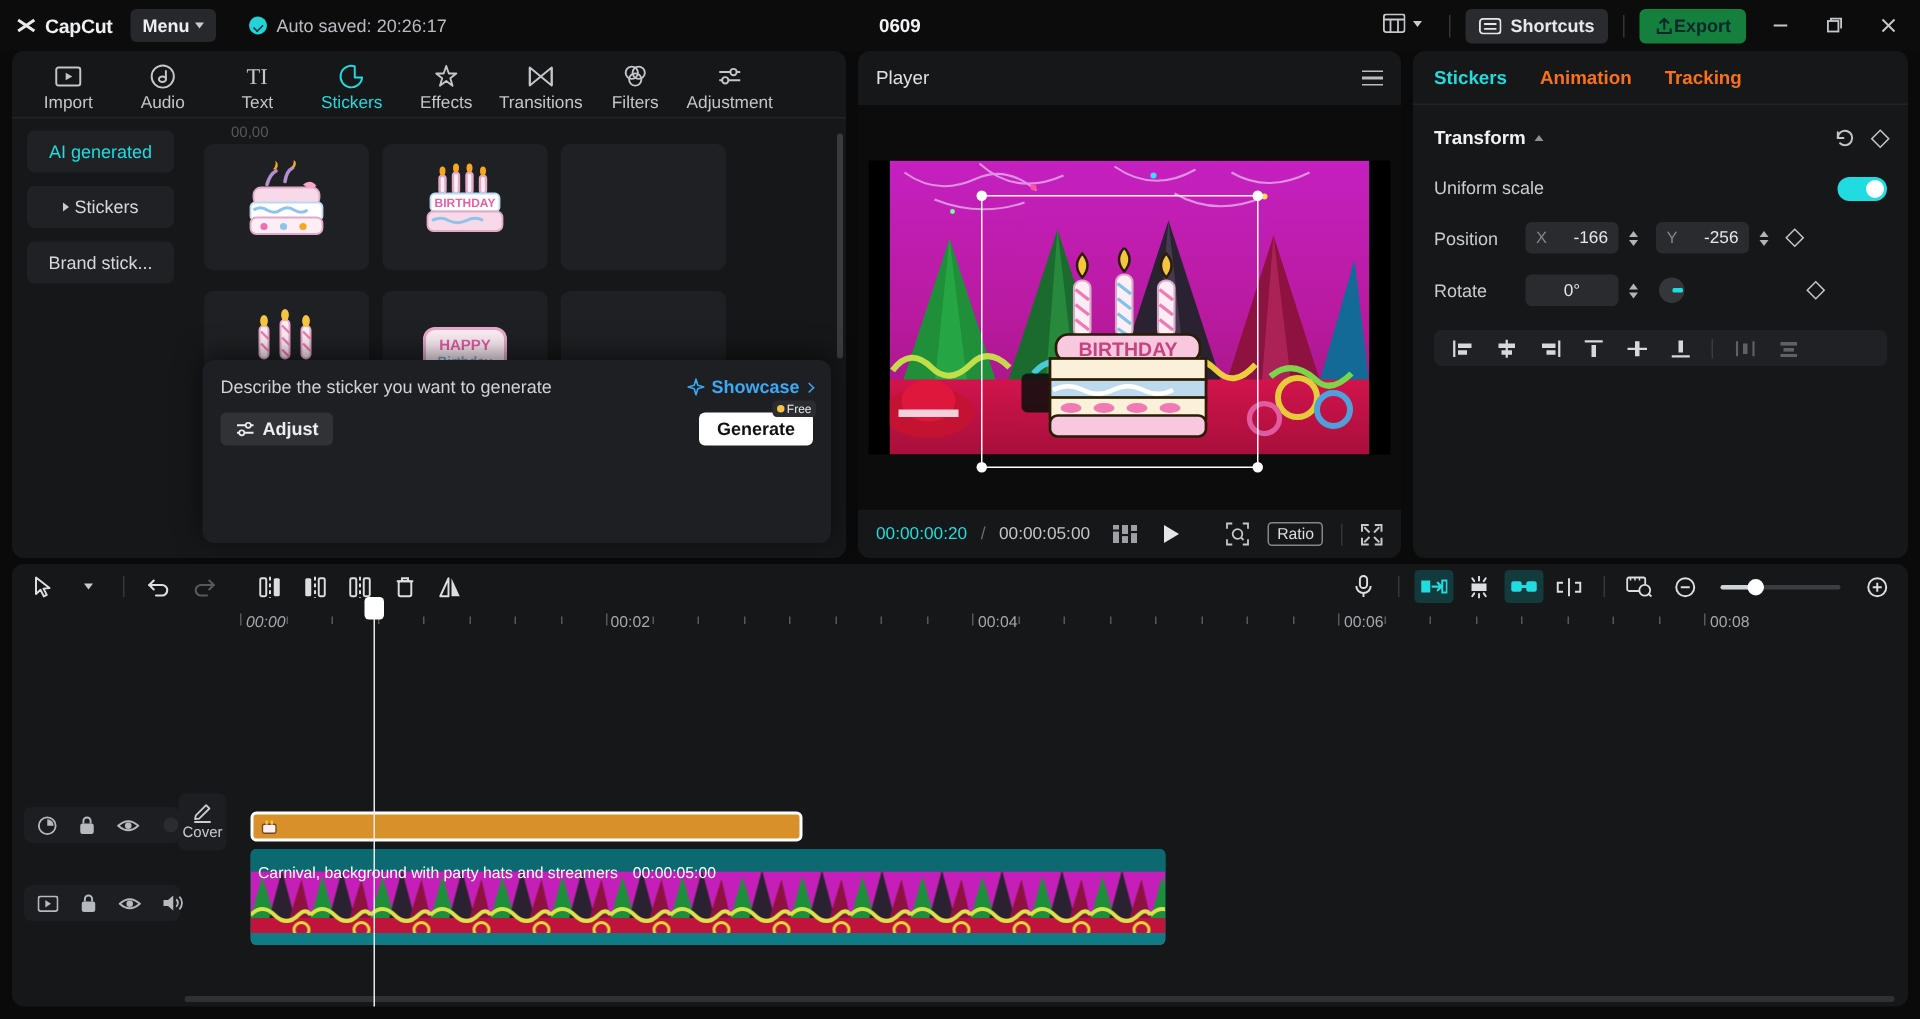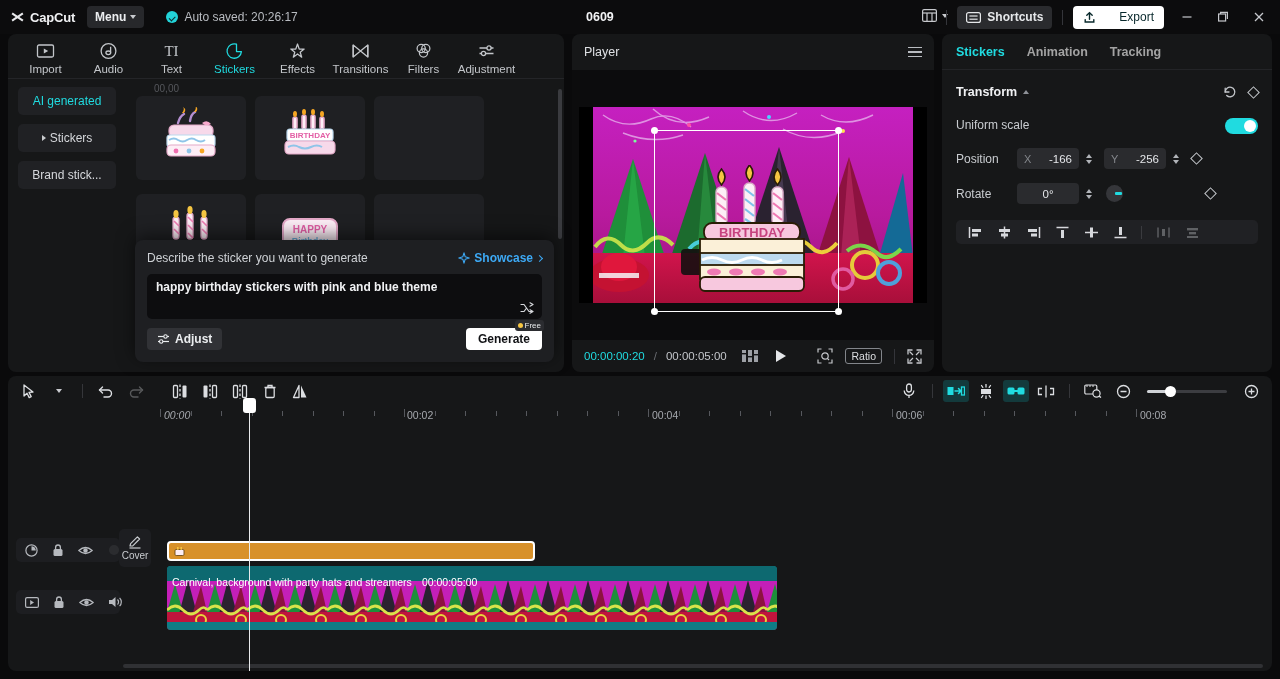--- a/index.html
+++ b/index.html
@@ -43,23 +43,23 @@
   .proj-title { position: absolute; left: 586px; top: 10px; font-size: 12.5px;
     font-weight: bold; color: #f2f3f5; }
   .layout-ctl { position: absolute; left: 922px; top: 9px; display: flex;
     align-items: center; gap: 5px; cursor: pointer; }
   .right-tools { position: absolute; right: 0; top: 0; height: 34px;
     display: flex; align-items: center; gap: 10px; padding-right: 8px; }
   .vsep { width: 1px; height: 15px; background: #34353a; }
   .shortcuts-btn { height: 23px; padding: 0 9px; background: #2a2b2e; border-radius: 4px;
     display: flex; align-items: center; gap: 6px; font-size: 12px; color: #e6e8ea;
     font-weight: bold; cursor: pointer; }
-  .export-btn { height: 23px; padding: 0 10px; background: #ffffff; border-radius: 4px;
-    display: flex; align-items: center; gap: 23px; font-size: 12px; color: #08282b;
-    font-weight: normal; cursor: pointer; }
+  .export-btn { height: 23px; padding: 0 10px; background: #15803d; border-radius: 4px;
+    display: flex; align-items: center; gap: 0; font-size: 12px; color: #08282b;
+    font-weight: bold; cursor: pointer; }
   .win-btn { width: 26px; height: 34px; display: flex; align-items: center;
     justify-content: center; cursor: pointer; color: #c6c8cc; }
 
   
   .left-panel { position: absolute; left: 8px; top: 34px; width: 556px; height: 338px;
     background: #161718; border-radius: 8px; overflow: hidden; }
   .tool-tabs { height: 40px; display: flex; align-items: flex-start; padding: 4px 10px 0 10px;
     gap: 8px; }
   .tool-tab { width: 55px; display: flex; flex-direction: column; align-items: center;
     gap: 3px; cursor: pointer; color: #c3c6ca; padding-top: 4px; }
@@ -137,21 +137,21 @@
   .tc-tot { font-size: 11.5px; color: #c3c6ca; }
   .pf-right { margin-left: auto; display: flex; align-items: center; gap: 12px; }
   .ratio-btn { height: 16px; padding: 0 5px; border: 1px solid #83868b; border-radius: 3px;
     font-size: 10.5px; color: #dcdee1; display: flex; align-items: center; cursor: pointer; }
 
   
   .right-panel { position: absolute; left: 942px; top: 34px; width: 330px; height: 338px;
     background: #161718; border-radius: 8px; overflow: hidden; }
   .rp-tabs { height: 36px; display: flex; align-items: center; gap: 22px;
     padding: 0 14px; border-bottom: 1px solid #232427; }
-  .rp-tab { font-size: 12.5px; color: #a3a3a3; cursor: pointer; font-weight: bold; }
+  .rp-tab { font-size: 12.5px; color: #f97316; cursor: pointer; font-weight: bold; }
   .rp-tab.active { color: #20dbe0; }
   .rp-body { padding: 12px 14px 0 14px; }
   .sec-head { display: flex; align-items: center; height: 20px; }
   .sec-title { font-size: 12.5px; color: #f0f1f3; font-weight: bold; }
   .tri-up { width: 0; height: 0; border-left: 3.5px solid transparent;
     border-right: 3.5px solid transparent; border-bottom: 4px solid #8e9197;
     margin-left: 6px; }
   .sec-actions { margin-left: auto; display: flex; align-items: center; gap: 12px; }
   .kf-diamond { width: 9px; height: 9px; border: 1.3px solid #c3c6ca;
     transform: rotate(45deg); cursor: pointer; }
@@ -460,28 +460,20 @@
 
   <div class="ai-dialog">
     <div class="ai-head">
       <span class="ai-head-label">Describe the sticker you want to generate</span>
       <span class="showcase">
         <svg width="12" height="12" viewBox="0 0 12 12">
           <path d="M6 0.8 L7.2 4.8 L11.2 6 L7.2 7.2 L6 11.2 L4.8 7.2 L0.8 6 L4.8 4.8 Z" fill="none" stroke="#3da9f5" stroke-width="1.1" stroke-linejoin="round"></path>
         </svg>
         <span>Showcase</span>
         <span class="chev-r"></span>
-      </span>
-    </div>
-    <div class="ai-input">
-      <div class="ai-input-text">happy birthday stickers with pink and blue theme</div>
-      <span class="shuffle-ic">
-        <svg width="14" height="12" viewBox="0 0 14 12">
-          <path d="M1 2.5 L4 2.5 L9 9.5 L13 9.5 M1 9.5 L4 9.5 L6.2 6.5 M10 7.8 L13 9.5 L10 11.2 M10 0.8 L13 2.5 L10 4.2" fill="none" stroke="#d7d9dd" stroke-width="1.2" stroke-linecap="round" stroke-linejoin="round"></path>
-        </svg>
       </span>
     </div>
     <div class="ai-foot">
       <div class="adjust-btn">
         <svg width="13" height="12" viewBox="0 0 13 12">
           <line x1="1" y1="3.5" x2="12" y2="3.5" stroke="#eceef0" stroke-width="1.2"></line>
           <line x1="1" y1="8.5" x2="12" y2="8.5" stroke="#eceef0" stroke-width="1.2"></line>
           <circle cx="8.5" cy="3.5" r="1.7" fill="#313236" stroke="#eceef0" stroke-width="1.1"></circle>
           <circle cx="4.2" cy="8.5" r="1.7" fill="#313236" stroke="#eceef0" stroke-width="1.1"></circle>
         </svg>

